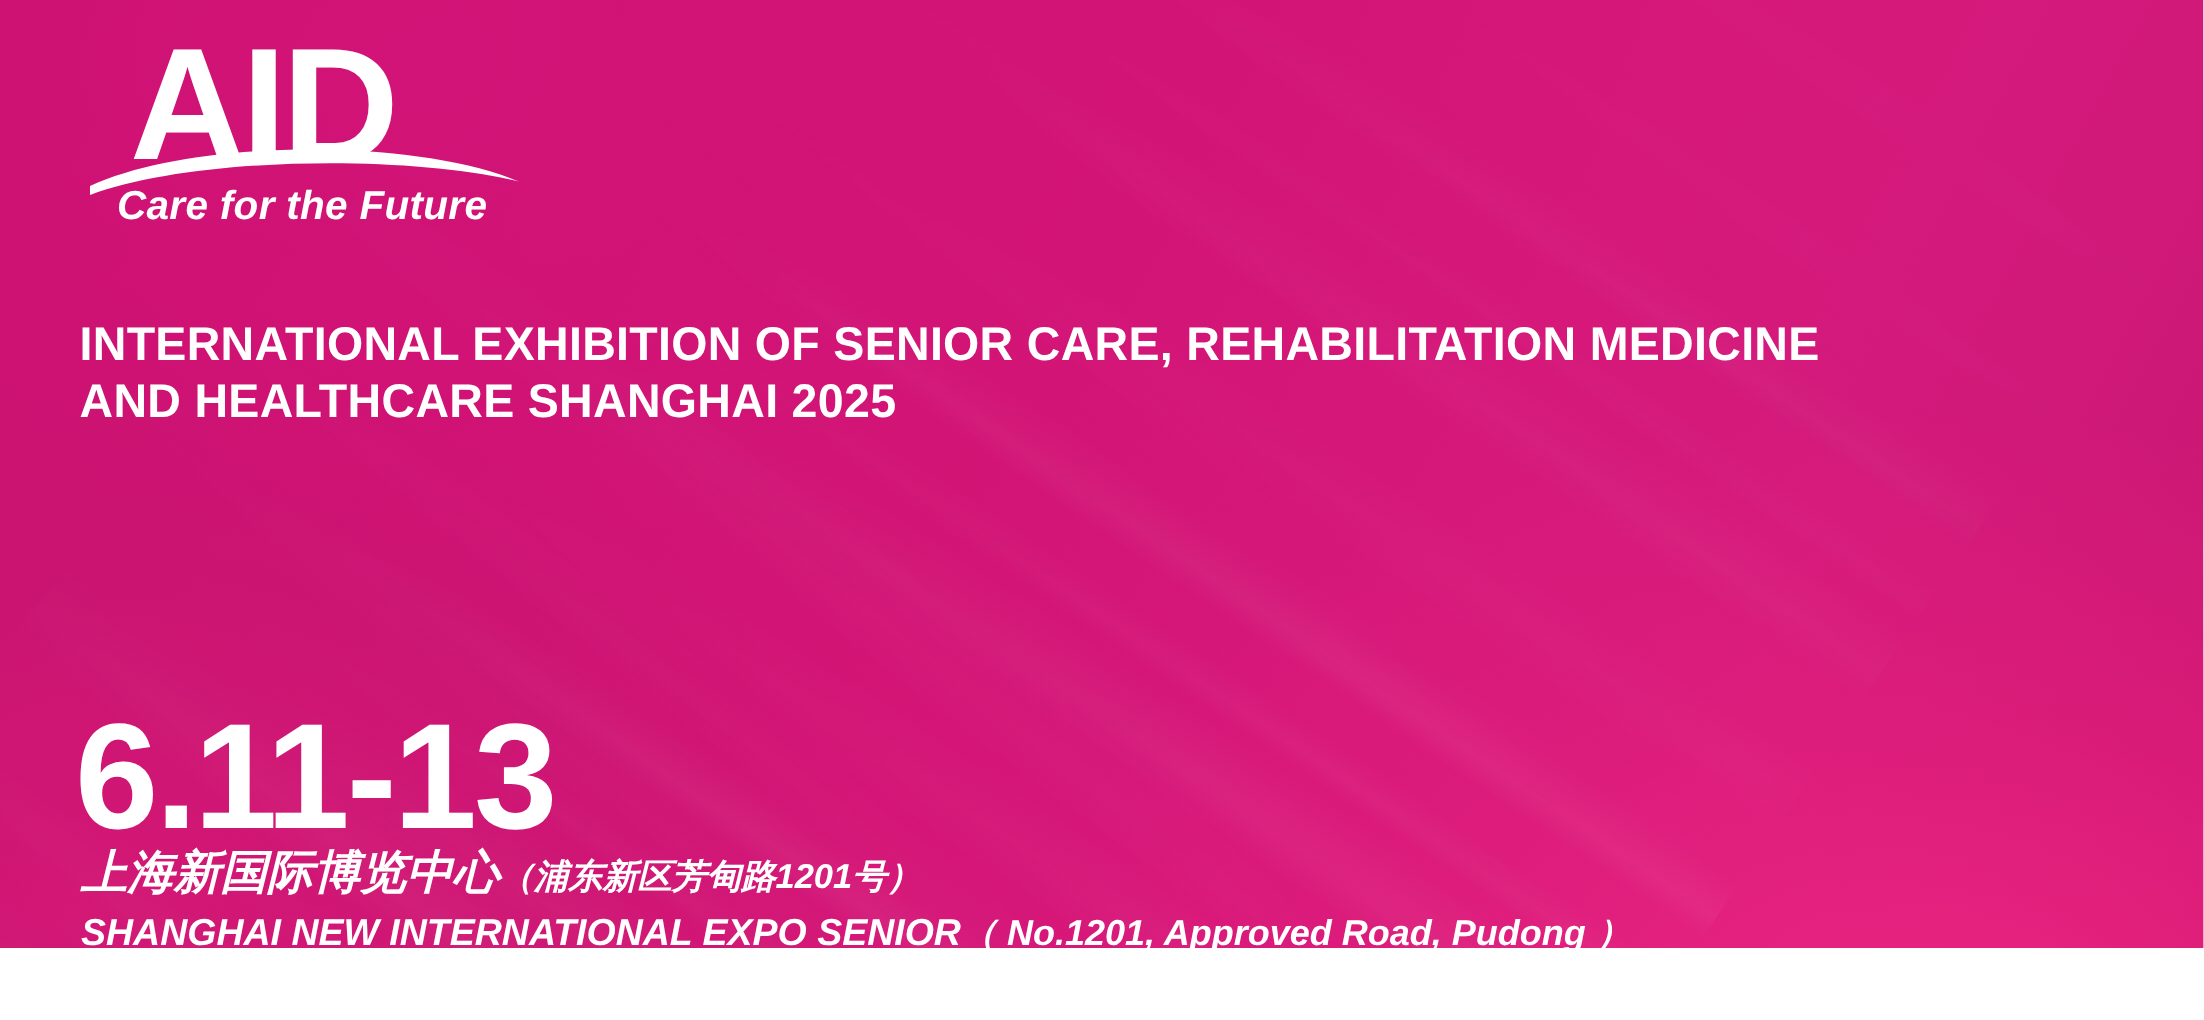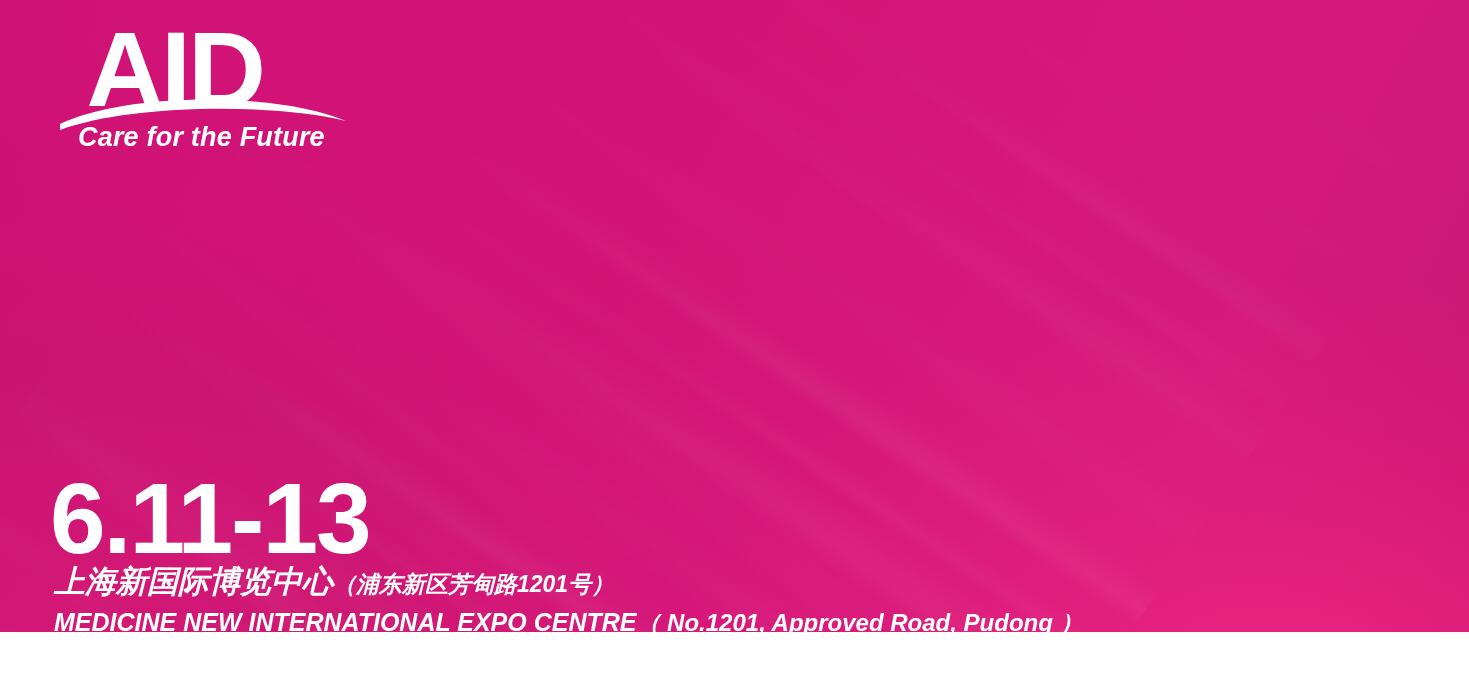--- a/index.html
+++ b/index.html
@@ -145,26 +145,30 @@
         <path d="M2,110 C70,78 220,78 288,107 C215,89 72,90 2,116 Z" fill="#ffffff"></path>
       </svg>
       <div style="position:absolute; left:20px; top:108px; width:260px;
                   font-family:'Liberation Sans',sans-serif; font-style:italic; font-weight:bold;
                   font-size:27px; color:#ffffff; letter-spacing:0.2px;">Care for the Future</div>
     </div>
 
   </div>
 
   <div id="title-block">
+    <div id="title-en">
+      <span class="ln">INTERNATIONAL EXHIBITION OF SENIOR CARE, REHABILITATION MEDICINE</span>
+      <span class="ln">AND HEALTHCARE SHANGHAI 2025</span>
+    </div>
   </div>
 
   <div id="date-text">6.11-13</div>
 
   <div id="venue-block">
     <div id="venue-cn">
       <span class="big">上海新国际博览中心</span><span class="small">（浦东新区芳甸路1201号）</span>
     </div>
     <div id="venue-en">
-      <span>MEDICINE NEW INTERNATIONAL EXPO CENTRE</span><span class="paren">（ No.1201, Approved Road, Pudong ）</span>
+      <span>SHANGHAI NEW INTERNATIONAL EXPO SENIOR</span><span class="paren">（ No.1201, Approved Road, Pudong ）</span>
     </div>
   </div>
 
 </div>
 
 </body></html>

